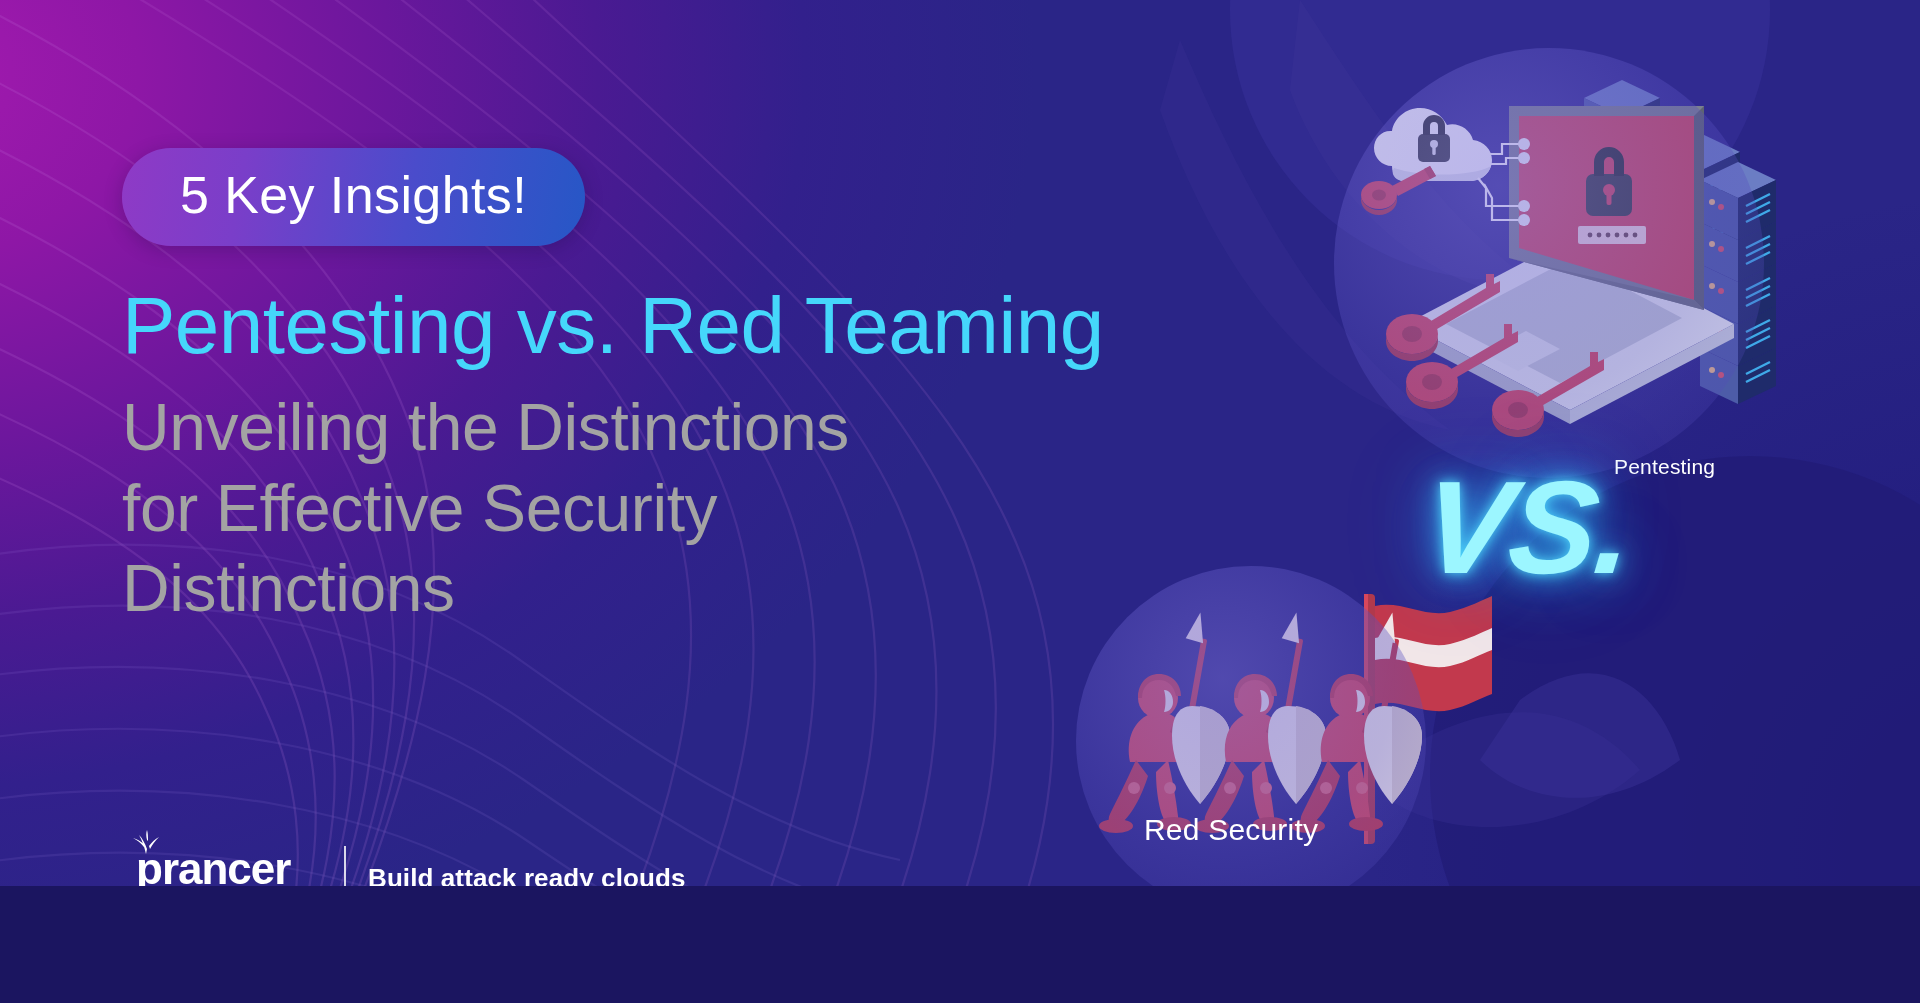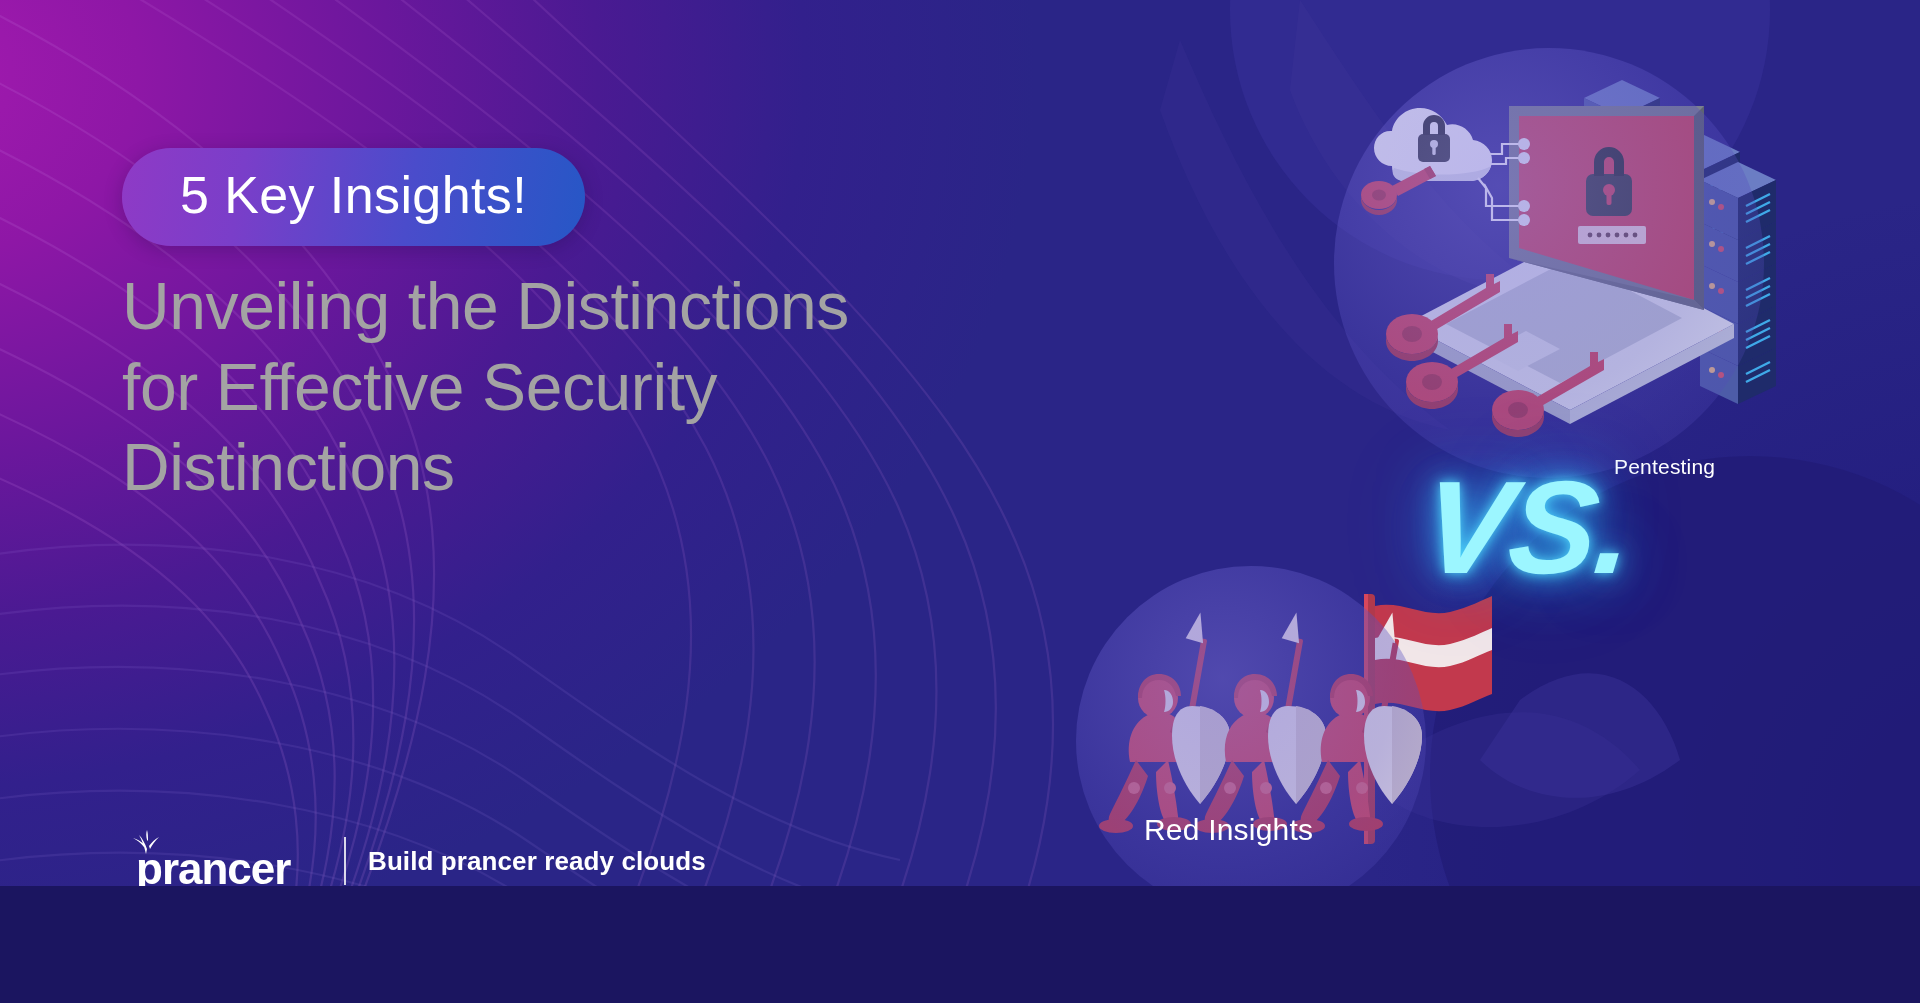--- a/index.html
+++ b/index.html
@@ -104,21 +104,21 @@
     font-weight: 400;
   }
   .subhead span { display: block; }
 
   
   .logo-row {
     position: absolute;
     left: 128px;
     top: 828px;
     display: flex;
-    align-items: center;
+    align-items: flex-end;
     z-index: 7;
   }
   .logo-mark { display: block; }
   .logo-divider {
     width: 2px;
     height: 48px;
     background: rgba(255,255,255,0.82);
     margin: 0 22px 0 26px;
   }
   .logo-tagline {
@@ -249,20 +249,21 @@
 
   <svg class="bg-swoosh" viewBox="0 0 1920 1003">
     <path d="M1300,0 C 1390,140 1460,240 1560,300 C 1430,300 1330,200 1290,90 Z" fill="#3b3296" fill-opacity="0.45"></path>
     <path d="M1180,40 C 1260,230 1340,350 1450,430 C 1300,400 1210,250 1160,110 Z" fill="#3a3196" fill-opacity="0.30"></path>
     <path d="M1520,700 C 1600,640 1660,690 1680,760 C 1600,820 1520,800 1480,760 Z" fill="#3c3399" fill-opacity="0.45"></path>
     <path d="M1390,760 C 1490,690 1580,700 1640,770 C 1560,840 1450,840 1390,800 Z" fill="#3a3196" fill-opacity="0.35"></path>
   </svg>
 
   <div class="left-col">
     <div class="badge">5 Key Insights!</div>
+    <div class="headline">Pentesting vs. Red Teaming</div>
     <div class="subhead">
       <span>Unveiling the Distinctions</span>
       <span>for Effective Security</span>
       <span>Distinctions</span>
     </div>
   </div>
 
   <div class="logo-row">
     <svg class="logo-mark" width="190" height="66" viewBox="0 0 190 66">
 
@@ -271,21 +272,21 @@
         <path d="M16,16 C 12,13 9,11 5,10 C 9,12 13,15 16,19 Z"></path>
         <path d="M19,12 C 18,8 18,5 19,2 C 20,5 20,9 20,13 Z"></path>
         <path d="M21,18 C 24,14 27,11 31,9 C 27,13 24,17 22,21 Z"></path>
       </g>
 
       <g fill="#ffffff" font-family="Liberation Sans, sans-serif" font-size="44" font-weight="bold" letter-spacing="-1">
         <text x="8" y="56">prancer</text>
       </g>
     </svg>
     <div class="logo-divider"></div>
-    <div class="logo-tagline">Build prancer ready clouds</div>
+    <div class="logo-tagline">Build attack ready clouds</div>
   </div>
 
   <div class="illus-pentest">
     <div class="circle-pentest"></div>
     <svg width="470" height="470" viewBox="0 0 470 470">
 
       <g>
 
         <g>
 
@@ -592,15 +593,15 @@
         <ellipse cx="44" cy="260" rx="17" ry="7" fill="#c2394d"></ellipse>
         <ellipse cx="102" cy="258" rx="17" ry="7" fill="#c2394d"></ellipse>
         <circle cx="62" cy="222" r="6" fill="#e56a7b"></circle>
         <circle cx="98" cy="222" r="6" fill="#e56a7b"></circle>
         <path d="M120,140 C 142,140 158,152 158,170 C 158,196 142,222 128,238 C 114,222 100,196 100,170 C 100,152 106,140 120,140 Z" fill="#f3ecea"></path>
         <path d="M128,140 C 144,142 158,154 158,170 C 158,196 142,222 128,238 Z" fill="#dfd3d1"></path>
       </g>
     </svg>
   </div>
 
-  <div class="label-red">Red Insights</div>
+  <div class="label-red">Red Security</div>
 
 </div>
 
 </body></html>

